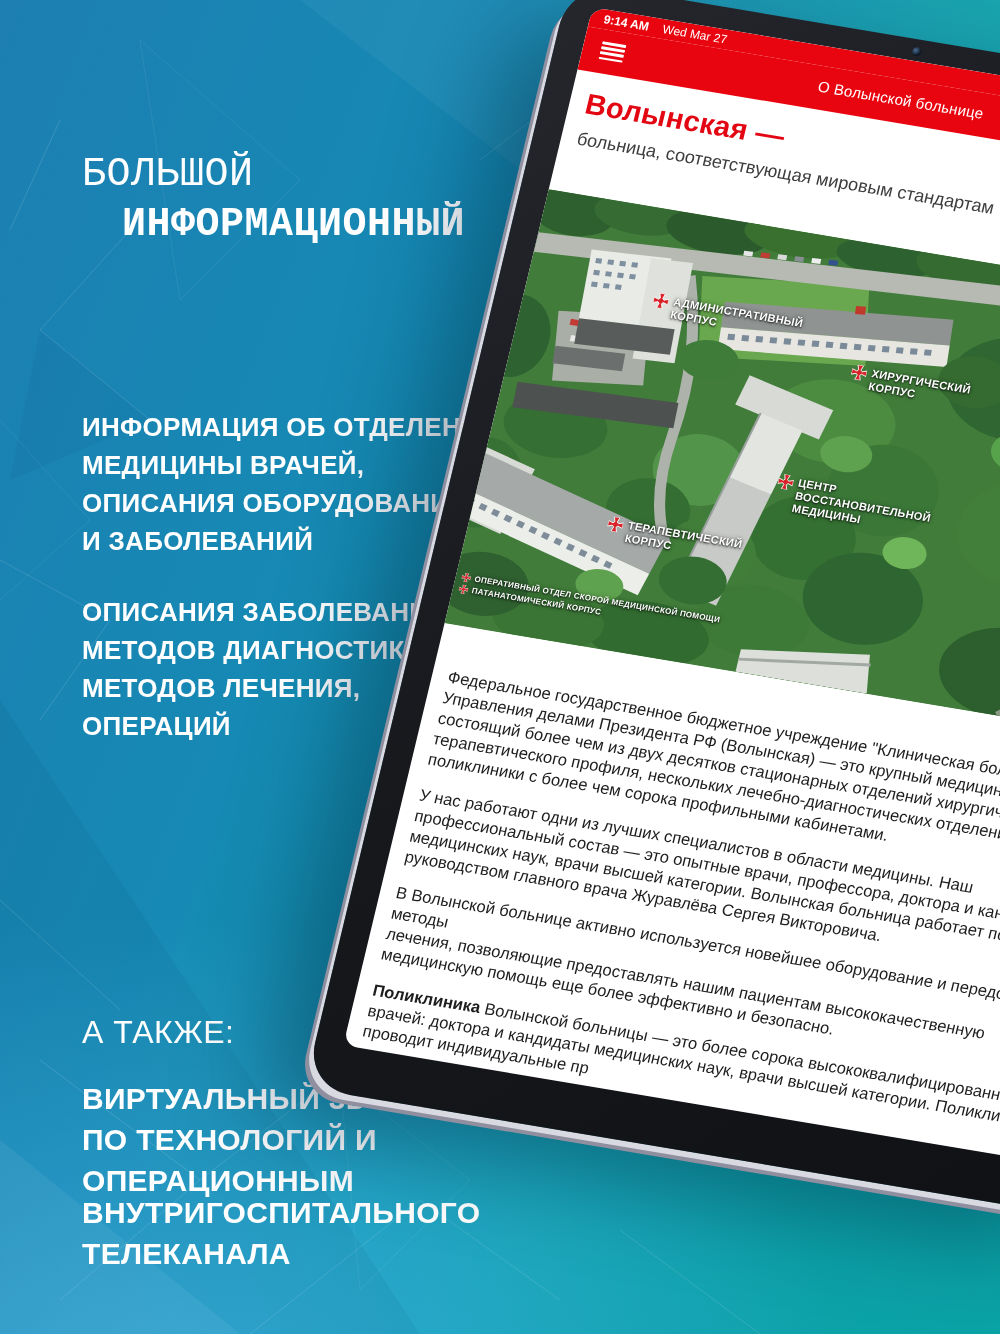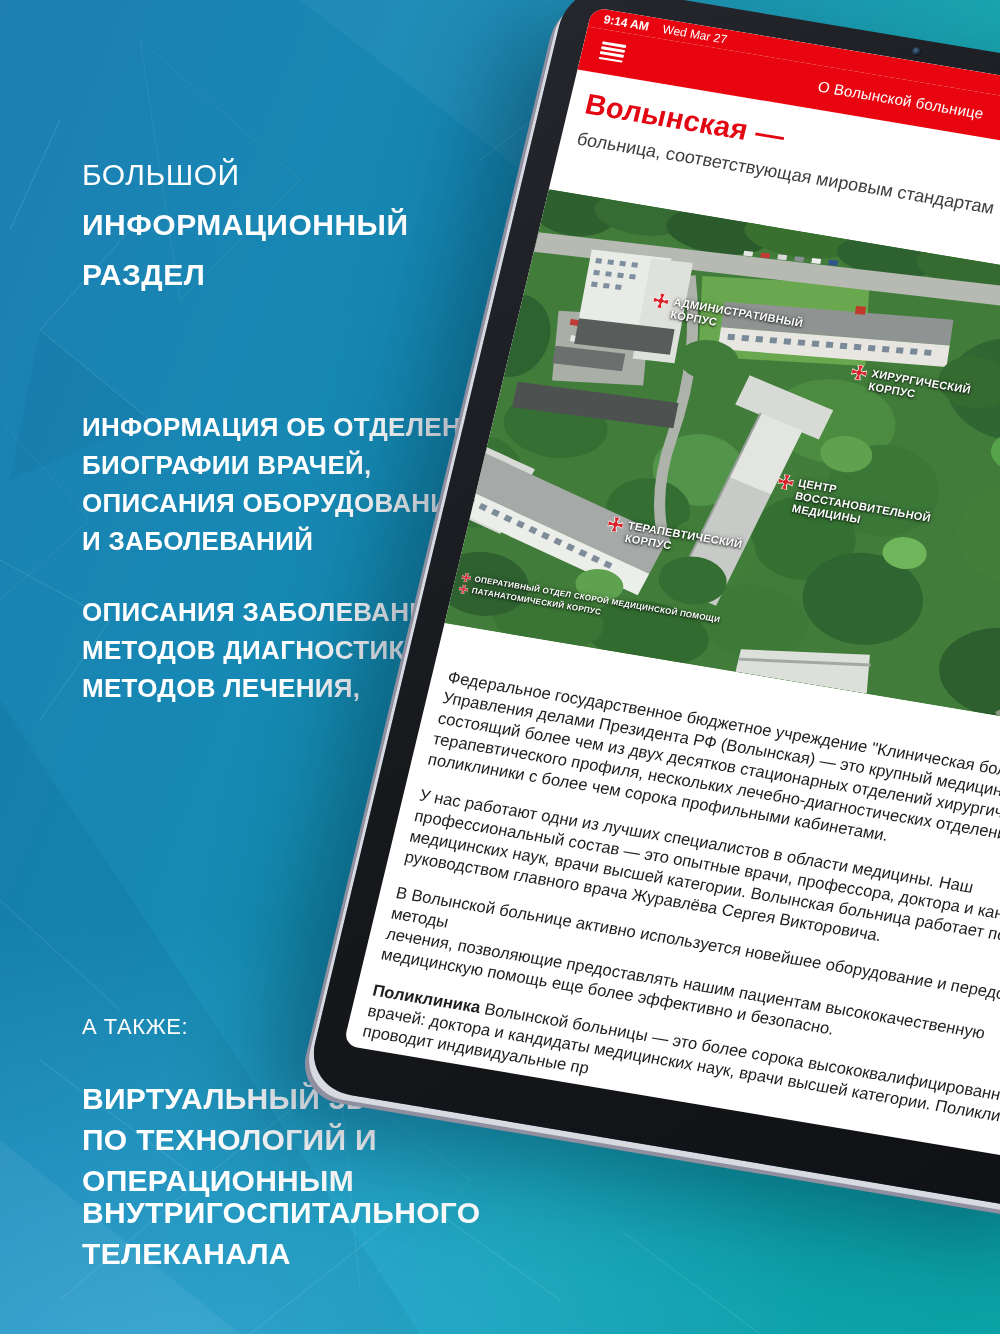--- a/index.html
+++ b/index.html
@@ -7,27 +7,27 @@
     position:relative;width:1000px;height:1334px;overflow:hidden;
     font-family:"Liberation Sans",sans-serif;
     background:
       radial-gradient(1100px 760px at 16% 104%, rgba(62,178,228,.80), rgba(62,178,228,0) 62%),
       linear-gradient(111deg,#1d7fb2 0%,#1689b4 34%,#0fa0ab 66%,#0aa3a6 100%);
   }
   .mesh{position:absolute;left:0;top:0;z-index:1;pointer-events:none;}
 
   
   .left-panel{position:absolute;left:82px;top:0;width:560px;z-index:2;color:#fff;}
-  .headline{position:absolute;top:150px;left:0;font-size:30px;line-height:50px;letter-spacing:.5px;}
+  .headline{position:absolute;top:150px;left:0;font-size:40px;line-height:50px;letter-spacing:.5px;font-family:Liberation Mono, monospace;}
   .headline .light{font-weight:400;}
-  .headline .bold{font-weight:700;}
+  .headline .bold{font-weight:700;margin-left:40px;}
   .fblock{position:absolute;left:0;font-size:26px;font-weight:700;line-height:38px;letter-spacing:.3px;}
   .fb1{top:408px;}
   .fb2{top:593px;}
-  .also{position:absolute;left:0;top:1014px;font-size:22px;font-weight:400;letter-spacing:.5px;}
+  .also{position:absolute;left:0;top:1014px;font-size:32px;font-weight:400;letter-spacing:.5px;}
   .fblock.big{font-size:30px;line-height:41px;}
   .fb3{top:1078px;}
   .fb4{top:1192px;}
 
   
   .tablet{
     position:absolute;left:570px;top:-19px;width:796px;height:1135px;z-index:3;
     transform:rotate(9.5deg) skewX(-4deg);transform-origin:0 0;
     background:linear-gradient(135deg,#26272d 0%,#17181c 45%,#101114 100%);
     border-radius:46px;
@@ -93,32 +93,32 @@
       <path d="M140,40 L300,180 L180,300 Z"></path>
       <path d="M340,1080 L470,1180 L360,1290 Z"></path>
       <path d="M0,420 L90,520 L0,600"></path>
     </g>
   </svg>
 
   <div class="left-panel">
     <div class="headline">
       <div class="light">БОЛЬШОЙ</div>
       <div class="bold">ИНФОРМАЦИОННЫЙ</div>
-      <div class="bold">РАЗДЕЛ</div>
     </div>
     <div class="fblock fb1">
       <div>ИНФОРМАЦИЯ ОБ ОТДЕЛЕНИЯХ,</div>
-      <div>БИОГРАФИИ ВРАЧЕЙ,</div>
+      <div>МЕДИЦИНЫ ВРАЧЕЙ,</div>
       <div>ОПИСАНИЯ ОБОРУДОВАНИЯ</div>
       <div>И ЗАБОЛЕВАНИЙ</div>
     </div>
     <div class="fblock fb2">
       <div>ОПИСАНИЯ ЗАБОЛЕВАНИЙ,</div>
       <div>МЕТОДОВ ДИАГНОСТИКИ,</div>
       <div>МЕТОДОВ ЛЕЧЕНИЯ,</div>
+      <div>ОПЕРАЦИЙ</div>
     </div>
     <div class="also">А ТАКЖЕ:</div>
     <div class="fblock big fb3">
       <div>ВИРТУАЛЬНЫЙ 3D-ТУР</div>
       <div>ПО ТЕХНОЛОГИЙ И ОПЕРАЦИОННЫМ</div>
     </div>
     <div class="fblock big fb4">
       <div>ВНУТРИГОСПИТАЛЬНОГО ТЕЛЕКАНАЛА</div>
     </div>
   </div>

